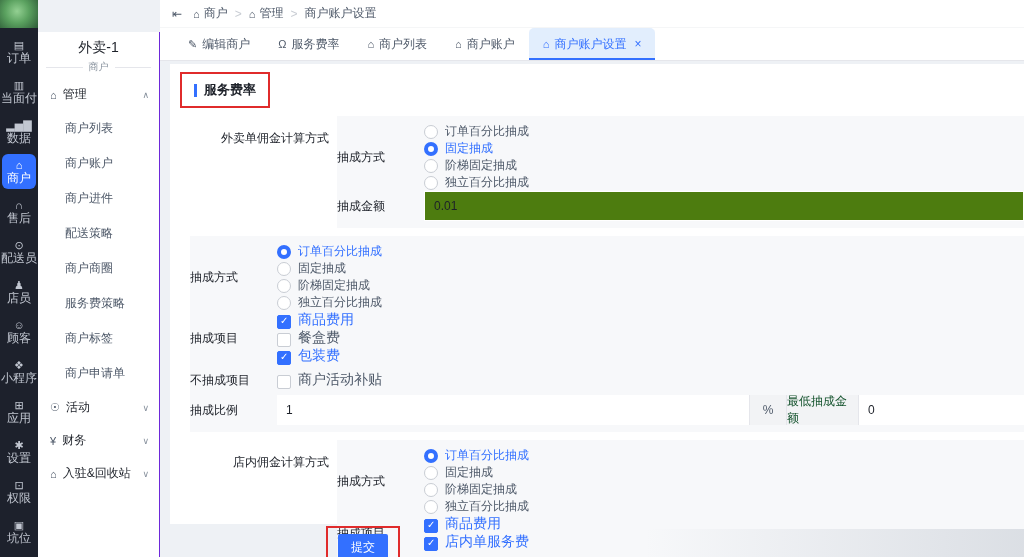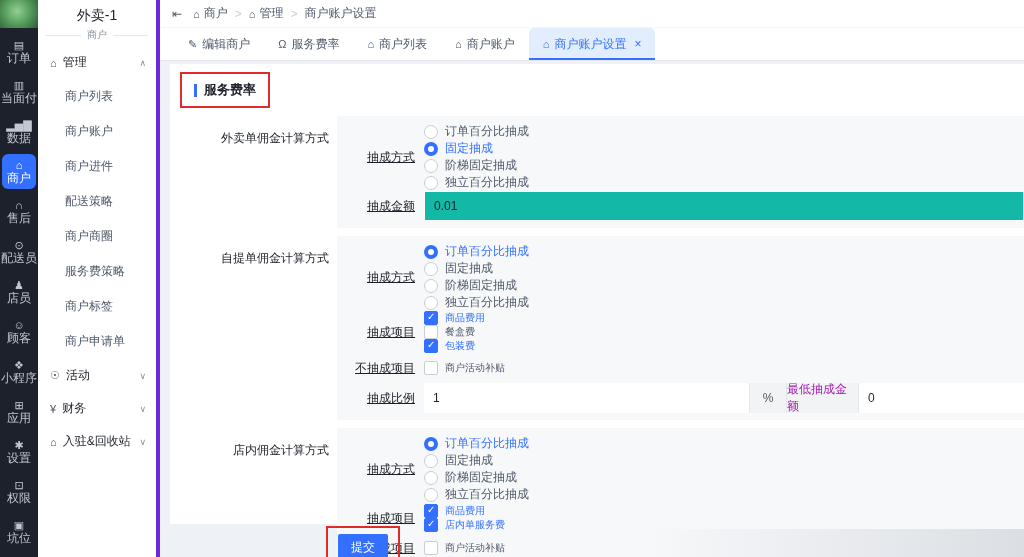--- a/index.html
+++ b/index.html
@@ -13,21 +13,21 @@
   
   .rail { width:38px; flex-shrink:0; background:#1d212c; display:flex; flex-direction:column; align-items:center; }
   .rail-logo { width:38px; height:28px; flex-shrink:0; margin-bottom:6px;
     background:radial-gradient(circle at 45% 40%, #93d092 0%, #5aa15f 45%, #2c5a36 100%); }
   .rail-item { width:34px; padding:5px 0; margin-bottom:5px; border-radius:6px;
     display:flex; flex-direction:column; align-items:center; color:#c2c7d1; cursor:pointer; flex-shrink:0; }
   .rail-item .glyph { font-size:11px; line-height:12px; }
   .rail-item .rlabel { font-size:12px; line-height:11px; margin-top:2px; white-space:nowrap; }
   .rail-item.active { background:#3370ff; color:#fff; }
   
-  .sidebar { width:122px; flex-shrink:0; background:#fff; border-right:4px solid #6d28d9; overflow:hidden; }
+  .sidebar { width:122px; flex-shrink:0; background:#fff; border-right:1px solid #6d28d9; overflow:hidden;margin-top:32px; }
   .sb-title { font-size:14px; font-weight:500; text-align:center; padding:7px 0 1px; }
   .sb-sub { display:flex; align-items:center; color:#86909c; font-size:10px; margin:2px 8px 4px; }
   .sb-sub::before,.sb-sub::after { content:""; flex:1; border-top:1px solid #e5e6eb; }
   .sb-sub span { padding:0 6px; }
   .sb-group { display:flex; align-items:center; font-size:12px; color:#1d2129; padding:8px 10px 8px 12px; cursor:pointer; white-space:nowrap; }
   .sb-group .gi { margin-right:6px; color:#4e5969; font-size:11px; }
   .sb-group .chev { margin-left:auto; color:#86909c; font-size:9px; }
   .sb-item { font-size:12px; color:#4e5969; padding:9px 0 9px 27px; cursor:pointer; white-space:nowrap; }
   
   .main { flex:1; min-width:0; display:flex; flex-direction:column; position:relative; }
@@ -47,36 +47,36 @@
   
   .content { flex:1; position:relative; overflow:hidden; }
   .card { margin:3px 0 0 10px; background:#fff; height:460px; padding:8px 0 0 20px; }
   .title-box { display:inline-flex; align-items:center; border:2px solid #e02b2b; padding:7px 12px; margin-left:-10px; }
   .title-bar { width:3px; height:13px; background:#3370ff; margin-right:7px; }
   .title-text { font-size:13px; font-weight:bold; }
   .frow { display:flex; margin-top:8px; }
   .flabel { width:147px; flex-shrink:0; text-align:right; font-size:12px; padding:14px 8px 0 0; }
   .fpanel { flex:1; min-width:0; background:#f7f8fa; padding:7px 0; }
   .crow { display:flex; align-items:center; min-height:30px; }
-  .clabel { width:78px; flex-shrink:0; text-align:right; font-size:12px; margin-right:9px;text-decoration:underline; }
+  .clabel { width:78px; flex-shrink:0; font-size:12px; margin-right:9px; }
   .radio { display:flex; align-items:center; margin-right:25px; font-size:12px; color:#4e5969; cursor:pointer; }
   .radio .dot { width:14px; height:14px; border:1px solid #c9cdd4; border-radius:50%; background:#fff; margin-right:7px; flex-shrink:0; }
   .radio.selected .dot { border:4px solid #3370ff; }
   .radio.selected .rl { color:#3370ff; }
-  .check { display:flex; align-items:center; margin-right:25px; font-size:10px; color:#4e5969; cursor:pointer; }
+  .check { display:flex; align-items:flex-end; margin-right:25px; font-size:14px; color:#4e5969; cursor:pointer; }
   .check .box { width:14px; height:14px; border:1px solid #c9cdd4; border-radius:2px; background:#fff; margin-right:7px; position:relative; flex-shrink:0; }
   .check.checked .box { background:#3370ff; border-color:#3370ff; }
   .check.checked .box::after { content:"✓"; position:absolute; left:2px; top:-1px; color:#fff; font-size:10px; }
   .check.checked .cl { color:#3370ff; }
-  .wide-input { flex:1; min-width:0; height:30px; border:1px solid #fff; background:#14b8a6; font-size:12px; padding:0 9px; outline:none; color:#1d2129; }
+  .wide-input { flex:1; min-width:0; height:30px; border:1px solid #fff; background:#4d7c0f; font-size:12px; padding:0 9px; outline:none; color:#1d2129; }
   .ratio-group { flex:1; min-width:0; display:flex; height:30px; }
   .ratio-input { flex:1; min-width:0; border:none; background:#fff; font-size:12px; padding:0 9px; outline:none; color:#1d2129; }
   .cell { display:flex; align-items:center; justify-content:center; background:#f2f3f5; border-left:1px solid #e5e6eb; font-size:12px; flex-shrink:0; }
   .unit-cell { width:37px; color:#4e5969; }
-  .min-cell { width:72px; color:#a21caf; }
+  .min-cell { width:72px; color:#14532d; }
   .min-input { width:166px; flex-shrink:0; border:none; border-left:1px solid #e5e6eb; background:#fff; font-size:12px; padding:0 9px; outline:none; color:#1d2129; }
   .footer { display:flex; padding:2px 0 0 166px; }
   .submit-box { border:2px solid #e02b2b; padding:6px 10px 20px; }
   .submit-btn { background:#3370ff; color:#fff; font-size:12px; border:none; border-radius:2px; padding:5px 13px; cursor:pointer; }
   .smudge { position:absolute; right:0; bottom:0; width:430px; height:28px; pointer-events:none;
     background:linear-gradient(to left, rgba(216,220,226,.9), rgba(238,241,245,0) 88%); }
 </style>
 </head>
 <body>
 
@@ -284,21 +284,20 @@
           </div>
           <div class="crow">
             <span class="clabel">抽成金额</span>
             <input class="wide-input" value="0.01" style="">
           </div>
         </div>
       </div>
 
       
       <div class="frow">
-        <div class="flabel">自提单佣金计算方式</div>
         <div class="fpanel">
           <div class="crow">
             <span class="clabel">抽成方式</span>
             <div class="radios">
 
             <label class="radio selected">
                   <span class="dot"></span>
                   <span class="rl">订单百分比抽成</span>
                 </label>
                 <label class="radio">

